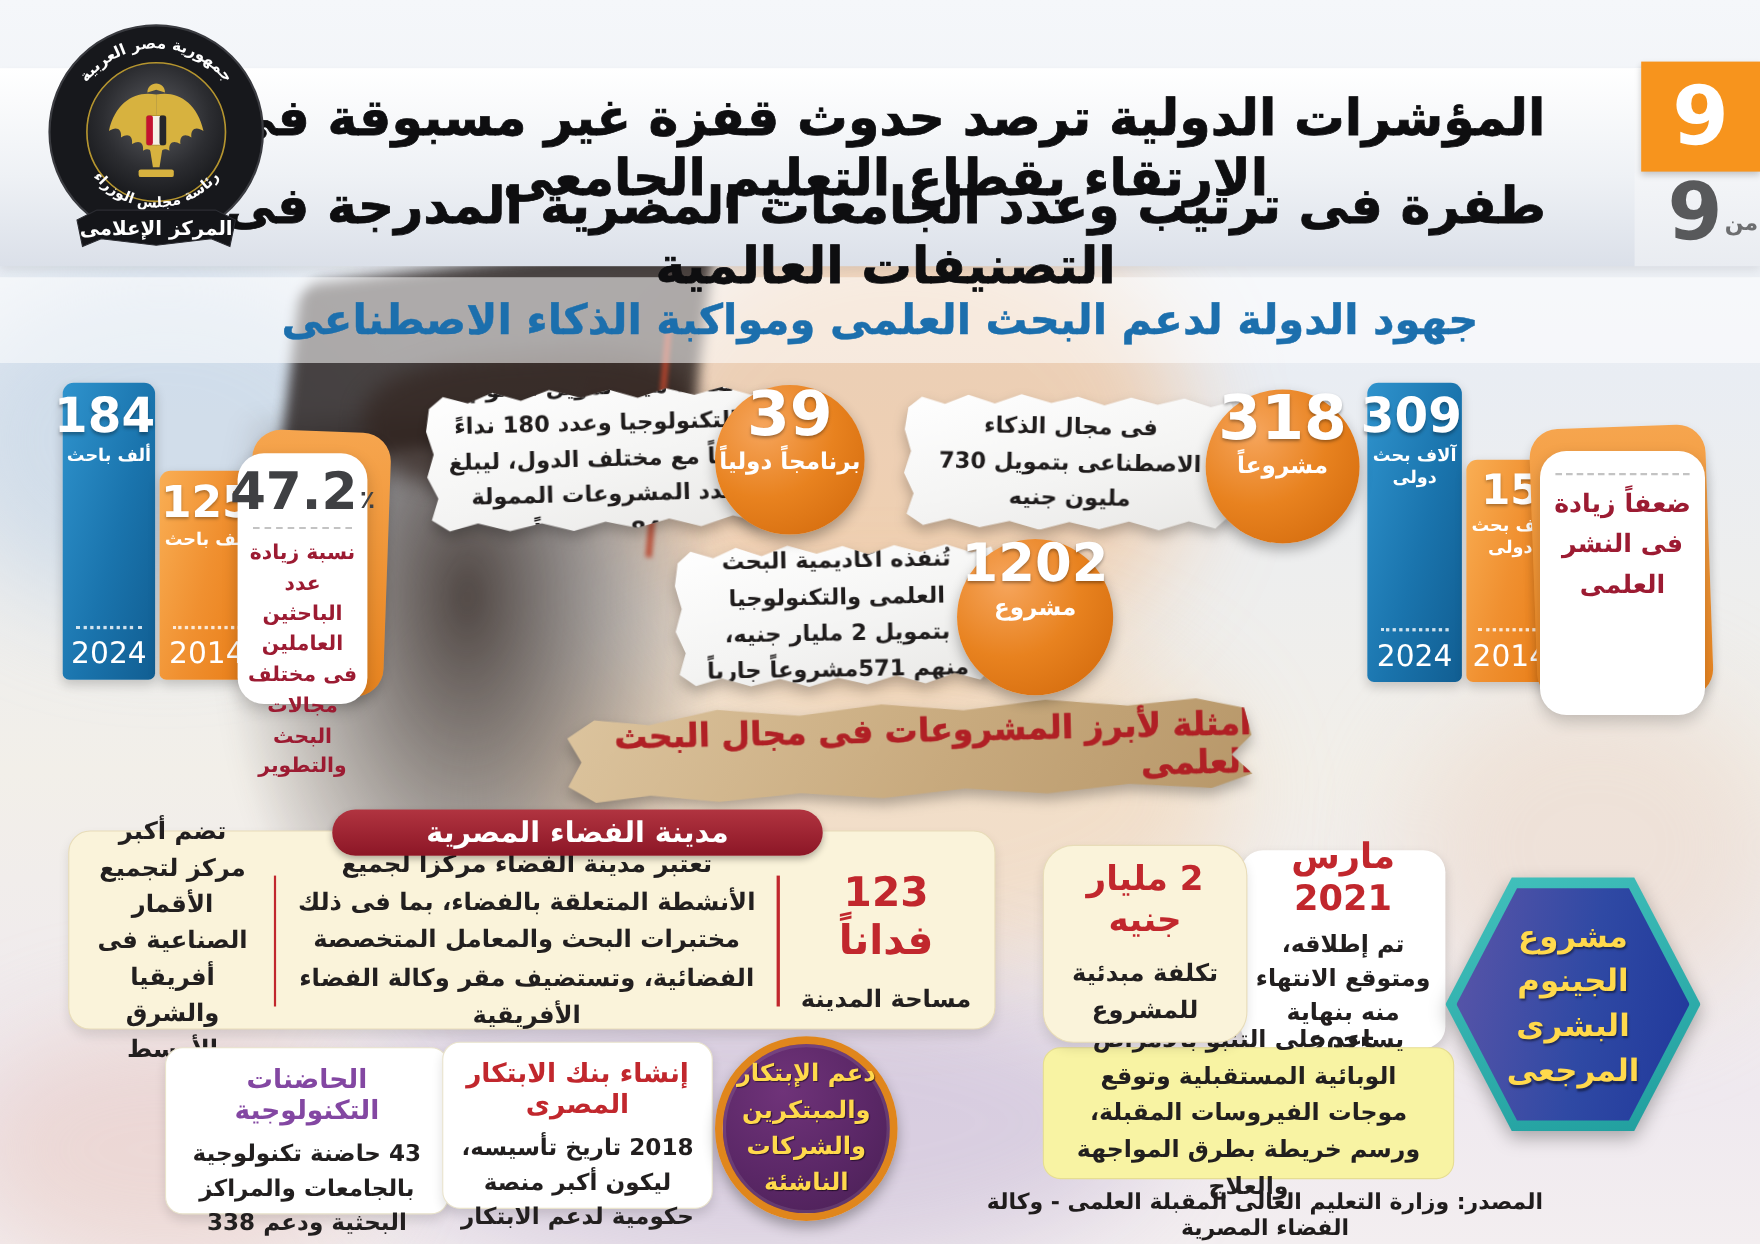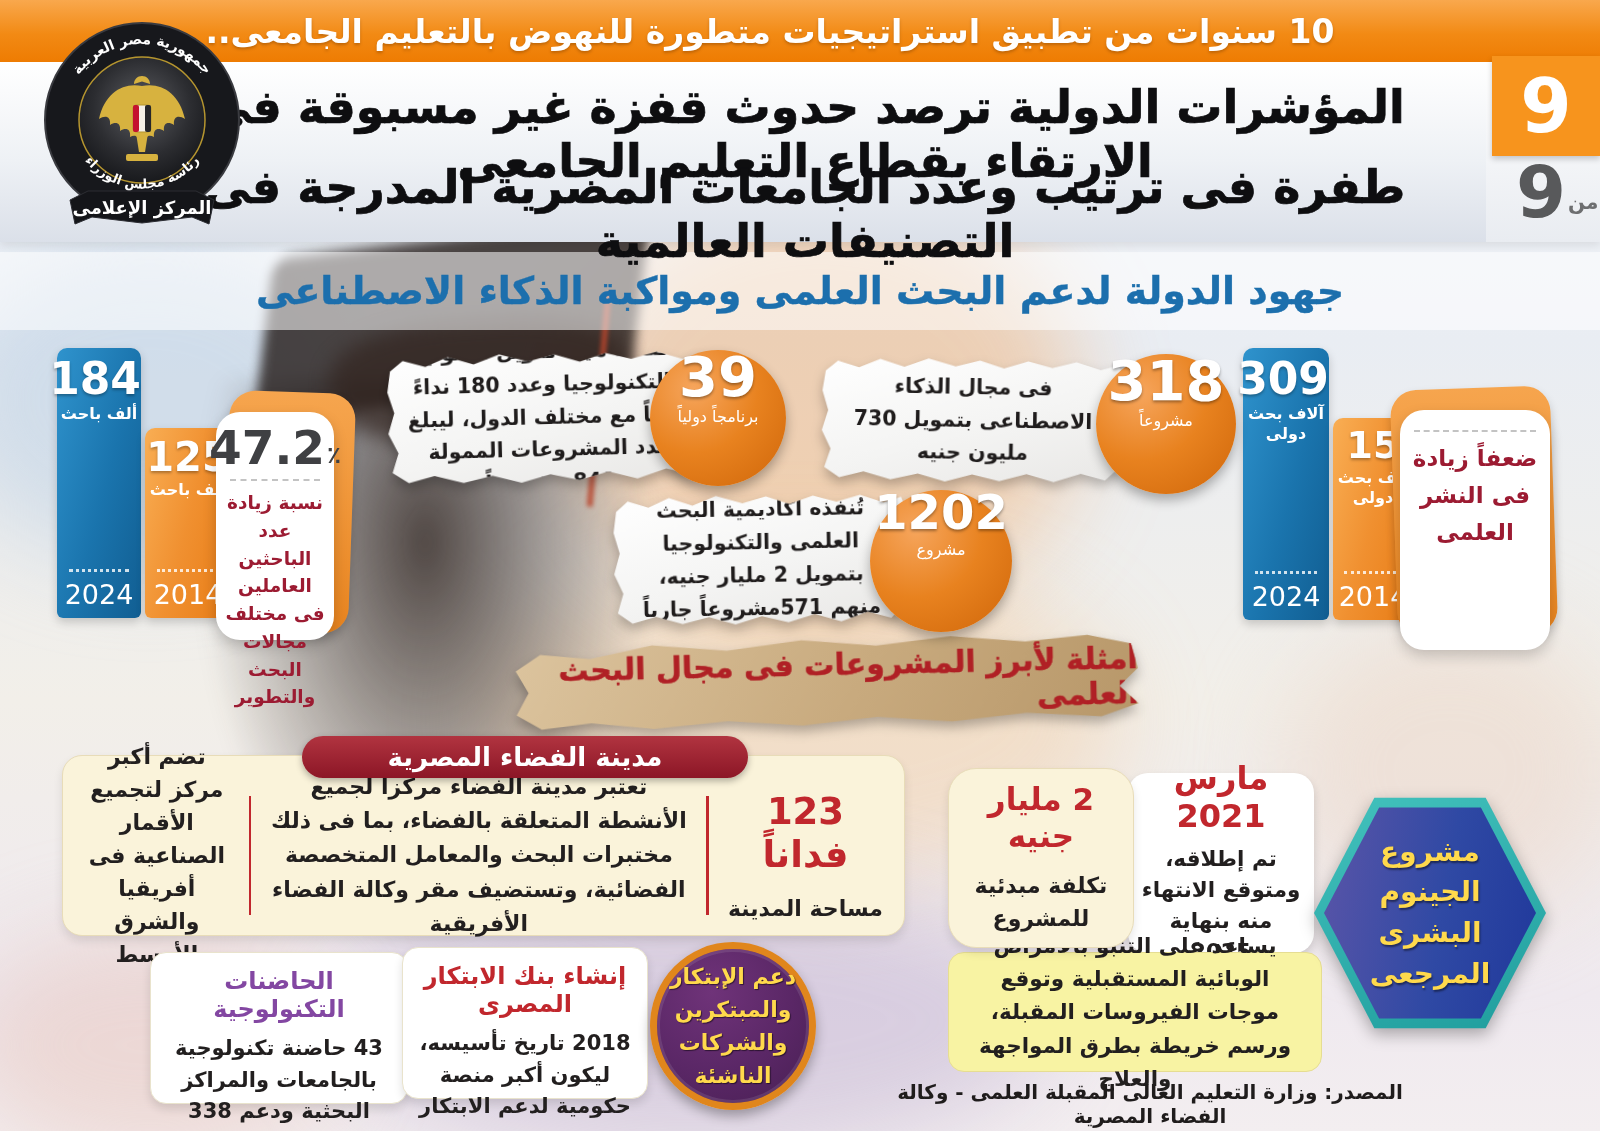--- a/index.html
+++ b/index.html
@@ -99,21 +99,21 @@
           display:flex; align-items:center; justify-content:center; padding:16px 18px; }
   .note-text { font-size:20.5px; font-weight:bold; color:#1f1c1c; line-height:1.6; text-align:center; }
   .note1 { left:388px; top:352px; width:322px; height:130px; transform:rotate(-1.5deg); }
   .note2 { left:822px; top:358px; width:302px; height:124px; transform:rotate(1deg); }
   .note3 { left:614px; top:494px; width:294px; height:130px; transform:rotate(-1deg); }
   .stat-circle { position:absolute; border-radius:50%; z-index:4; display:flex; flex-direction:column;
                  align-items:center; justify-content:flex-start; color:#fff; text-align:center;
                  background:radial-gradient(circle at 32% 28%, #f6a55c 0%, #e8821f 48%, #cf6609 100%);
                  box-shadow:0 6px 12px rgba(0,0,0,.3); }
   .stat-circle .cv { font-weight:bold; line-height:.95; text-shadow:0 2px 3px rgba(0,0,0,.35); }
-  .stat-circle .cu { font-size:16px; font-weight:normal; margin-top:4px; }
+  .stat-circle .cu { font-size:21px; font-weight:bold; margin-top:4px; }
   .circle1 { left:650px; top:350px; width:136px; height:136px; } .circle1 .cv { font-size:56px; }
   .circle2 { left:1096px; top:354px; width:140px; height:140px; } .circle2 .cv { font-size:56px; }
   .circle3 { left:870px; top:490px; width:142px; height:142px; } .circle3 .cv { font-size:48px; }
 
   
   .banner-wrap { position:absolute; left:516px; top:638px; width:622px; height:88px;
                  transform:rotate(-1.3deg); filter:drop-shadow(0 6px 6px rgba(0,0,0,.28)); z-index:3; }
   .banner-bg { width:100%; height:100%; background:linear-gradient(120deg,#dcc49e 0%,#c8aa7e 55%,#b79769 100%);
                clip-path:polygon(0% 30%,4% 12%,12% 18%,22% 4%,34% 12%,46% 2%,58% 10%,70% 1%,82% 9%,92% 3%,99% 14%,100% 42%,97% 62%,100% 82%,94% 96%,82% 90%,70% 98%,58% 91%,46% 99%,34% 92%,22% 99%,12% 91%,4% 97%,0% 80%,2% 55%);
                display:flex; align-items:center; justify-content:center; }
@@ -187,23 +187,20 @@
   <div class="blob orange1"></div>
   <div class="blob peach"></div>
   <div class="blob lav"></div>
   <div class="blob pink"></div>
   <div class="blob warm-r"></div>
   <div class="grad-body"></div>
   <div class="grad-cap"></div>
   <div class="grad-cap2"></div>
   <div class="tassel"></div>
 
-  <div class="topbar">
-    <div class="topbar-text">10 سنوات من تطبيق استراتيجيات متطورة للنهوض بالتعليم الجامعى..</div>
-  </div>
   <div class="titleband"></div>
   <div class="right-strip"></div>
   <div class="title-line l1">المؤشرات الدولية ترصد حدوث قفزة غير مسبوقة فى الارتقاء بقطاع التعليم الجامعى</div>
   <div class="title-line l2">طفرة فى ترتيب وعدد الجامعات المصرية المدرجة فى التصنيفات العالمية</div>
   <div class="pagebox">9</div>
   <div class="page-of-num">9</div>
   <div class="page-of-label">من</div>
 
   <div class="logo">
     <svg viewBox="0 0 200 222" width="200" height="222">

